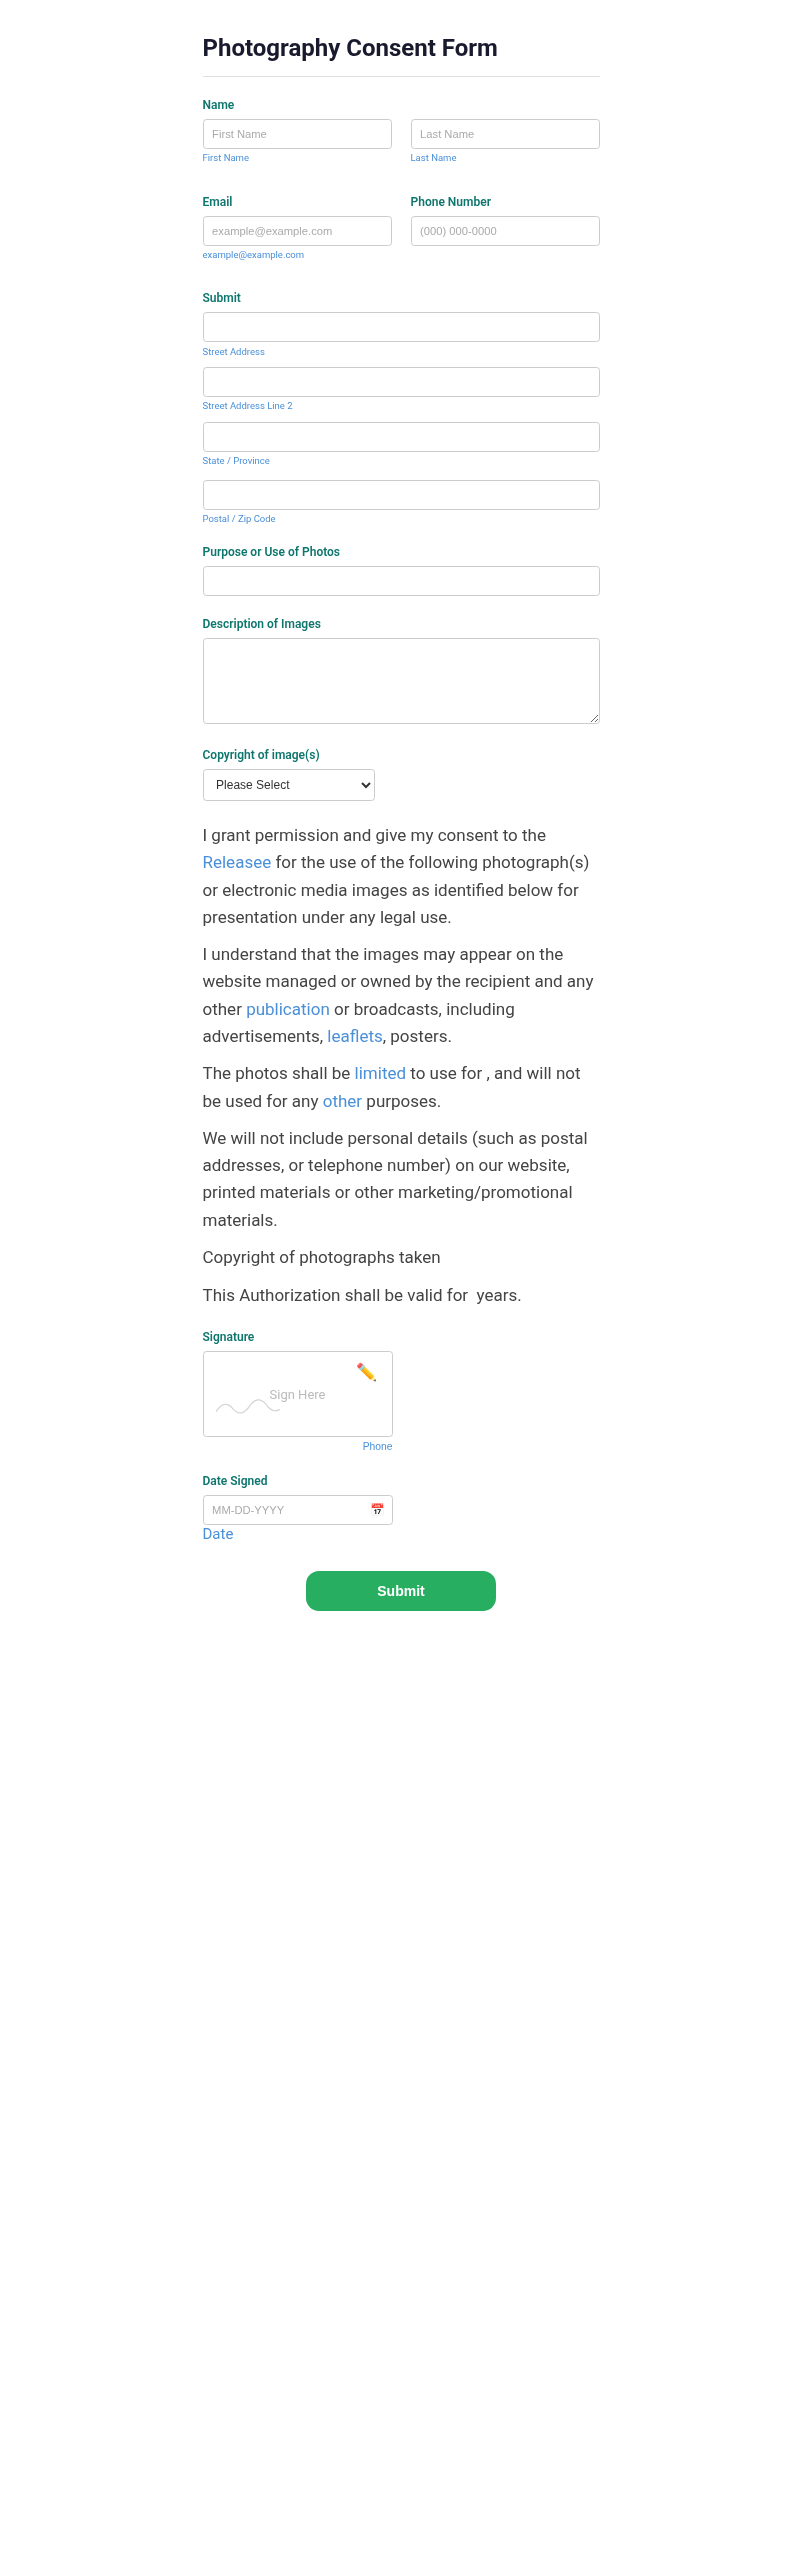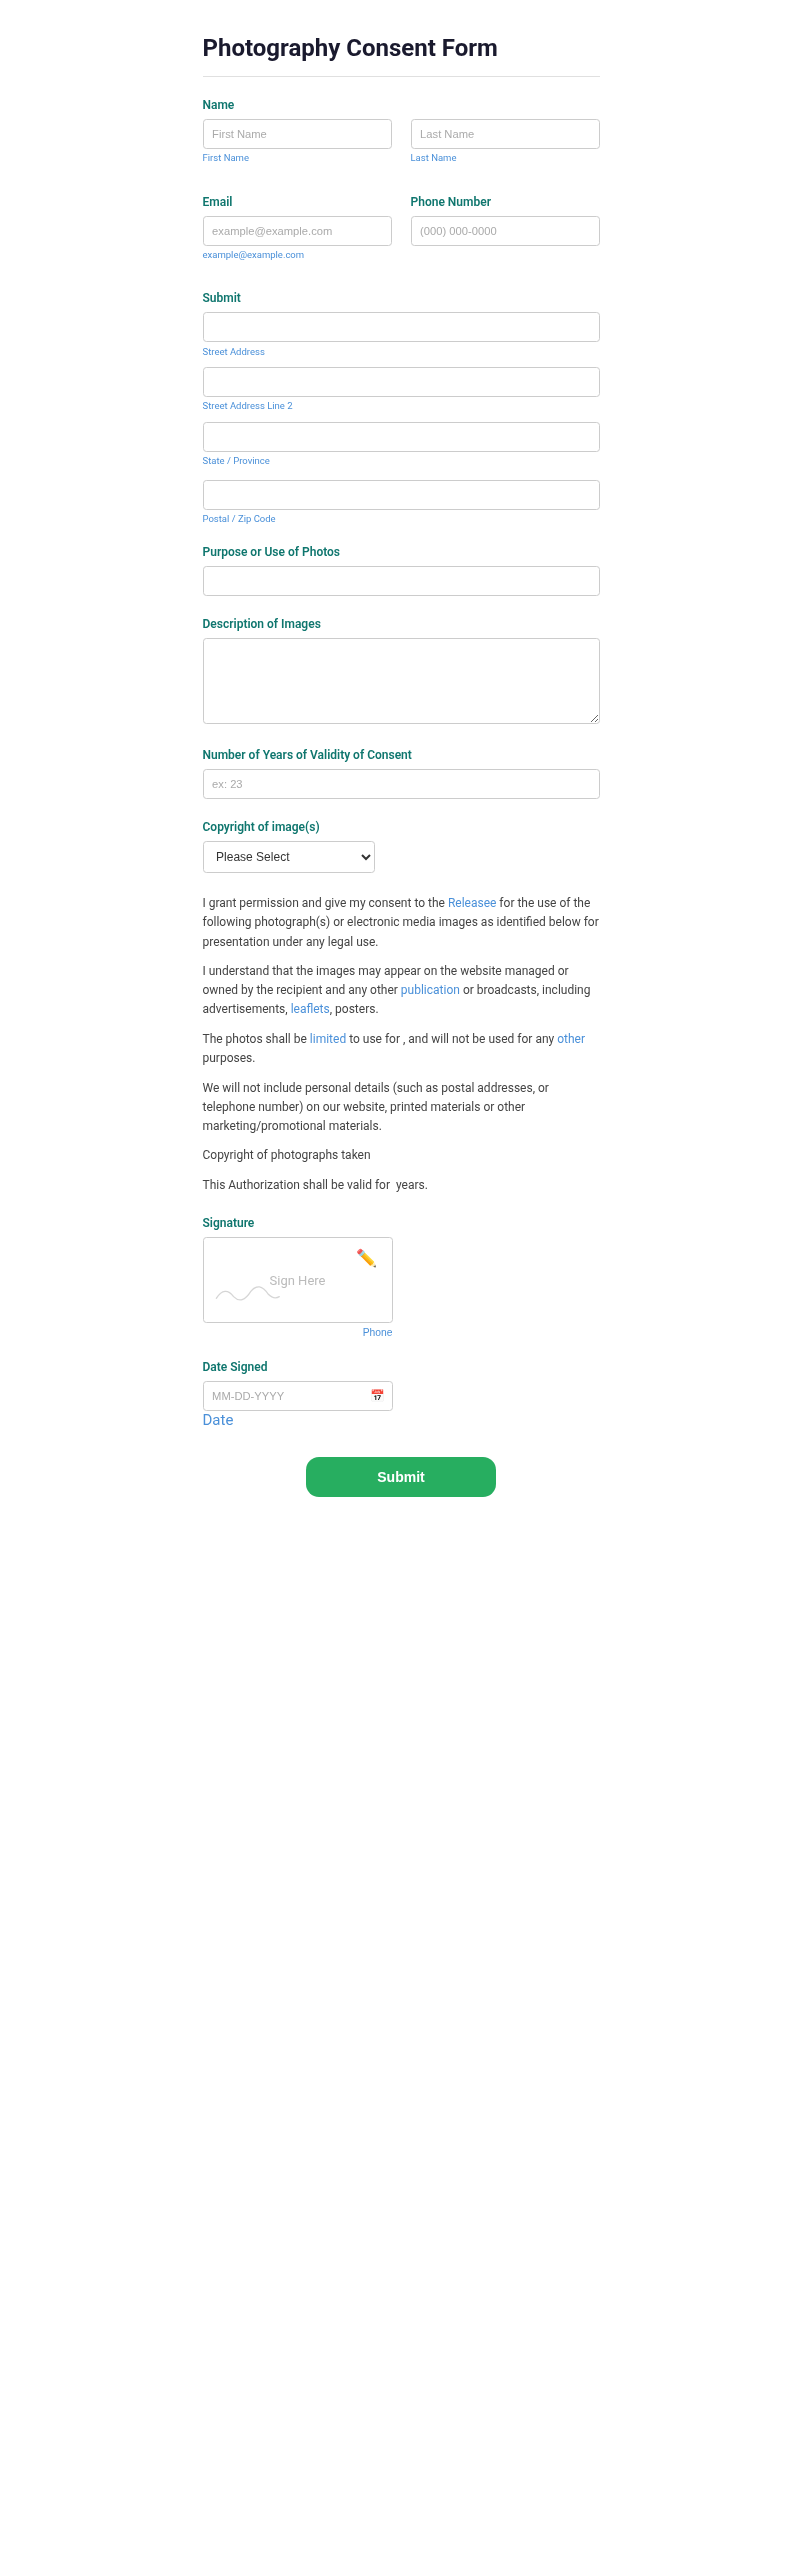--- a/index.html
+++ b/index.html
@@ -103,21 +103,21 @@
       color: #333;
     }
 
     .consent-text-block {
       background: #fff;
       padding: 0;
       margin-bottom: 21px;
     }
 
     .consent-text-block p {
-      font-size: 12px;
+      font-size: 17px;
       color: #444;
       margin-bottom: 10.3px;
       line-height: 1.6;
     }
 
     .consent-text-block p a,
     .consent-text-block p .highlight {
       color: #4a90d9;
       text-decoration: none;
     }
@@ -291,24 +291,20 @@
   <div class="form-section">
     <span class="section-label">Purpose or Use of Photos</span>
     <input type="text" class="purpose-input" style="">
   </div>
 
   <div class="form-section">
     <span class="section-label">Description of Images</span>
     <textarea style=""></textarea>
   </div>
 
-  <div class="form-section">
-    <span class="section-label">Number of Years of Validity of Consent</span>
-    <input type="text" class="years-input" placeholder="ex: 23" style="">
-  </div>
 
   <div class="form-section">
     <span class="section-label">Copyright of image(s)</span>
     <select class="copyright-select">
       <option value="">Please Select</option>
       <option value="photographer">Photographer</option>
       <option value="subject">Subject</option>
       <option value="organization">Organization</option>
       <option value="other">Other</option>
     </select>

